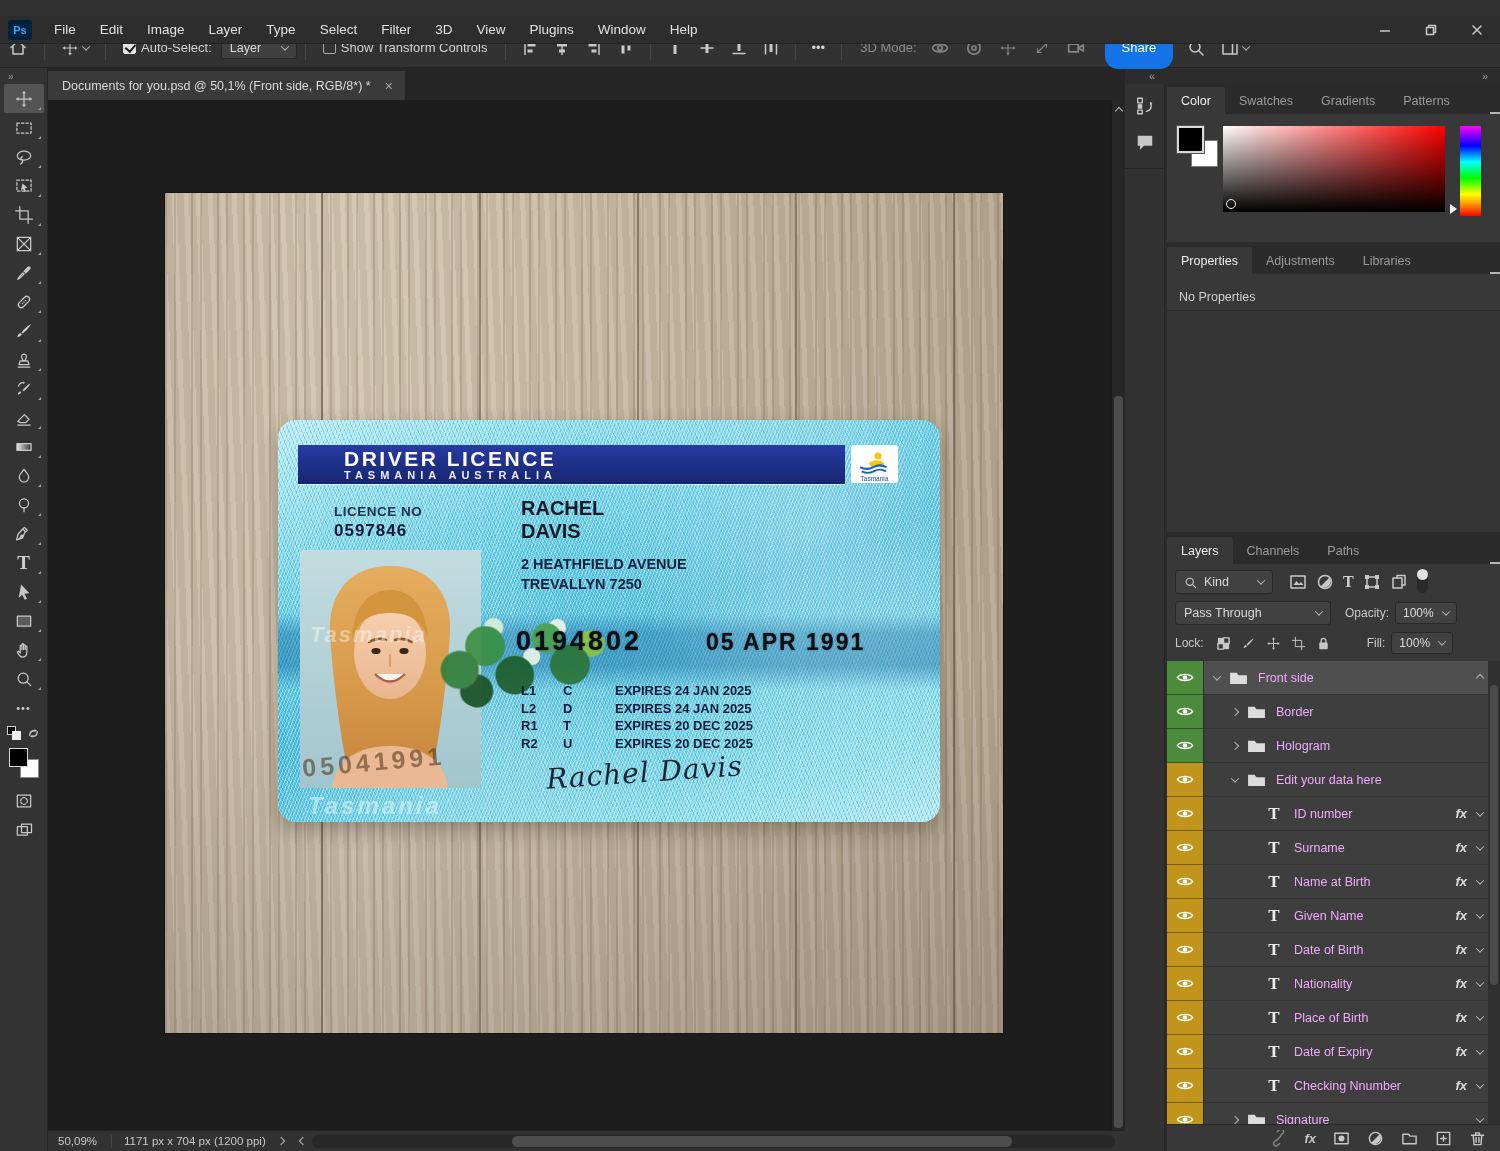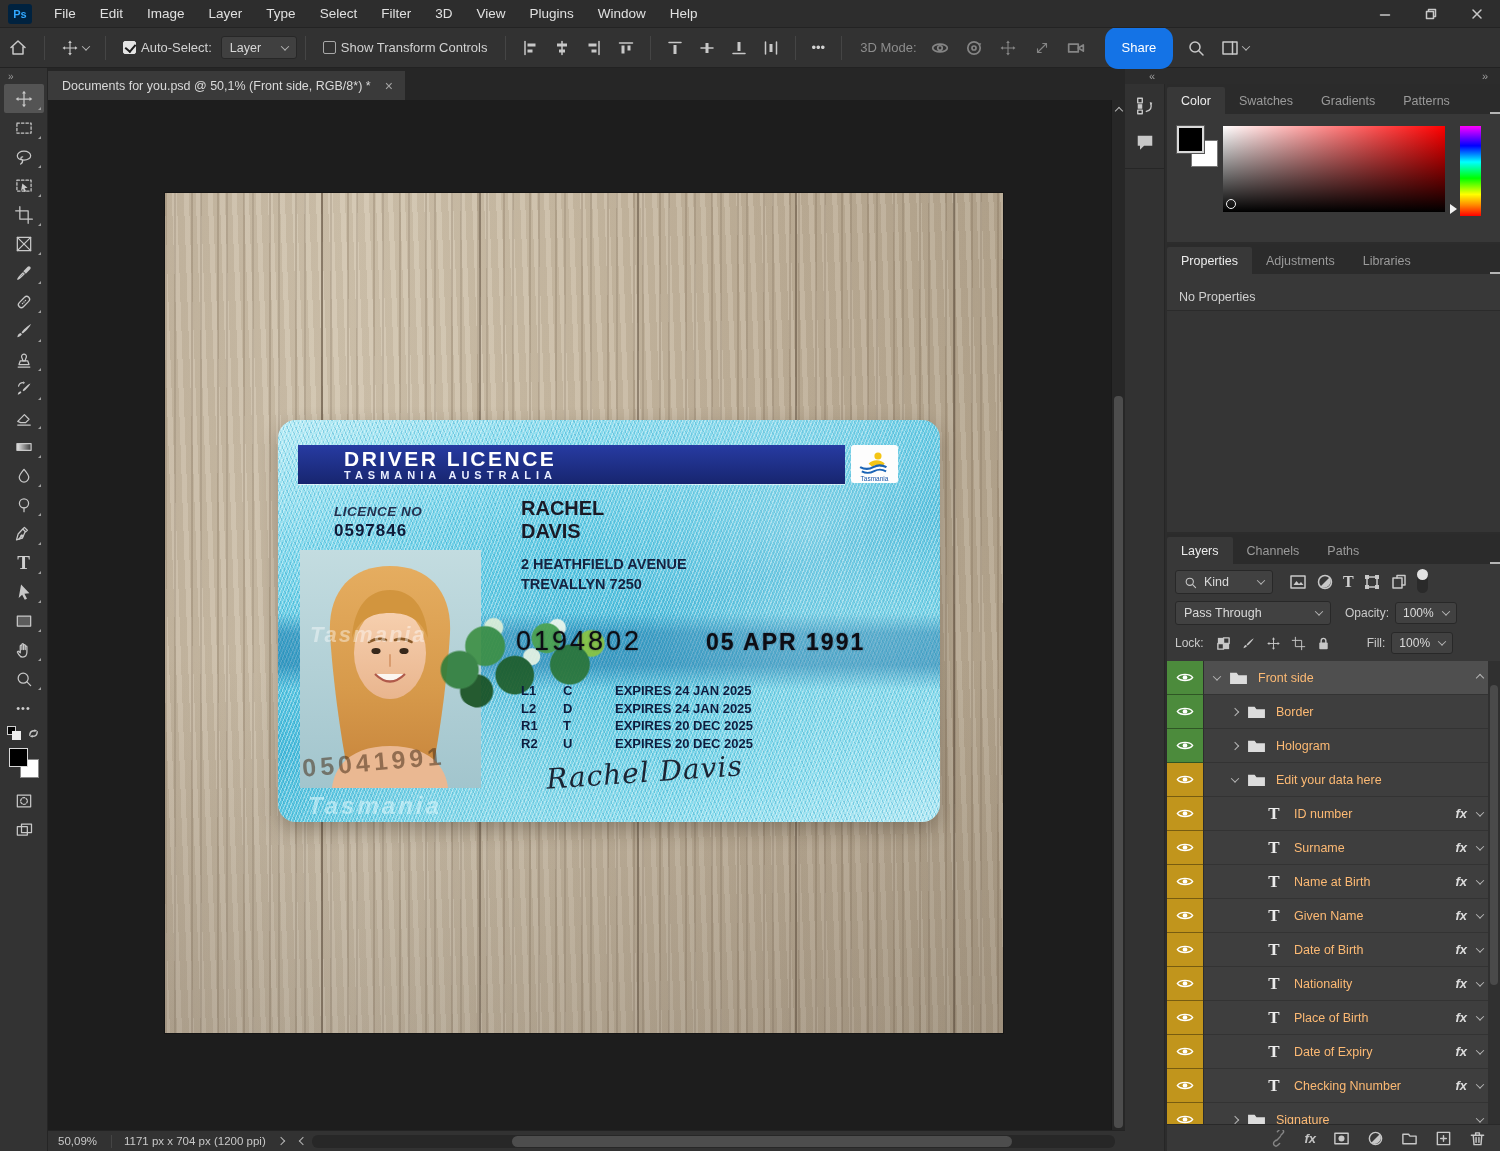--- a/index.html
+++ b/index.html
@@ -9,21 +9,21 @@
   svg.ic .f { fill:#c8c8c8; stroke:none; }
   svg.dim { stroke:#858585; }
   svg.dim .f { fill:#858585; }
   .chev { display:inline-block; width:6px; height:6px; border-right:1.6px solid #b5b5b5; border-bottom:1.6px solid #b5b5b5; }
   .chev.down { transform:rotate(45deg) translate(-1px,-1px); }
   .chev.right { transform:rotate(-45deg); }
   .chev.left { transform:rotate(135deg); }
   .chev.up { transform:rotate(-135deg); }
 
   
-  .titlebar { position:absolute; top:0; left:0; right:0; height:28px; background:#2d2d2d; display:flex; align-items:center; border-bottom:1px solid #232323; z-index:30;}
+  .titlebar { position:absolute; top:16px; left:0; right:0; height:28px; background:#2d2d2d; display:flex; align-items:center; border-bottom:1px solid #232323; z-index:30;}
   .ps-logo { width:24px; height:20px; margin:0 10px 0 8px; background:#00223f; color:#31a8ff; font-size:11px; font-weight:bold; border-radius:3px; display:flex; align-items:center; justify-content:center; }
   .menu-item { padding:0 12px; font-size:13.5px; color:#e0e0e0; height:28px; display:flex; align-items:center; cursor:default; }
   .win-controls { margin-left:auto; display:flex; }
   .win-btn { width:46px; height:27px; display:flex; align-items:center; justify-content:center; }
 
   
   .optionsbar { position:absolute; top:28px; left:0; right:0; height:40px; background:#323232; border-bottom:1px solid #222; display:flex; align-items:center; z-index:29; }
   .opt-sep { width:1px; height:24px; background:#454545; margin:0 8px; }
   .opt-btn { padding:0 9px; display:flex; align-items:center; gap:5px; }
   .checkbox { width:13px; height:13px; border:1px solid #a8a8a8; border-radius:2px; position:relative; background:transparent; }
@@ -80,40 +80,40 @@
       linear-gradient(180deg, rgba(8,96,150,0) 48%, rgba(6,98,155,.42) 53%, rgba(6,98,155,.46) 61%, rgba(8,96,150,0) 67%),
       repeating-linear-gradient(112deg, rgba(255,255,255,.40) 0 1px, rgba(255,255,255,0) 1px 3px),
       repeating-linear-gradient(68deg, rgba(18,138,184,.28) 0 1px, rgba(18,138,184,0) 1px 4px),
       linear-gradient(160deg,#b9edf6 0%,#8adcee 18%,#57c6e1 38%,#41b8d9 52%,#66cde3 68%,#8edeee 85%,#b2e9f4 100%);
     box-shadow:0 8px 20px rgba(40,30,15,.30); }
   .card-header { position:absolute; left:20px; top:25px; width:547px; height:39px; background:linear-gradient(180deg,#273ba2 0%,#17256f 100%); color:#fff; padding:3px 0 0 46px; box-shadow:0 1px 0 rgba(255,255,255,.6); }
   .card-title { font-size:21px; font-weight:bold; letter-spacing:2.5px; line-height:21px; }
   .card-subtitle { font-size:11px; font-weight:bold; letter-spacing:5px; line-height:13px; color:#e9edff; }
   .logo-box { position:absolute; left:573px; top:25px; width:47px; height:38px; background:#fdfdfd; border-radius:3px; display:flex; flex-direction:column; align-items:center; justify-content:flex-end; padding-bottom:1px; }
   .logo-caption { font-size:6.5px; color:#1a56a8; line-height:7px; }
-  .field-label { position:absolute; font-size:13.5px; font-weight:bold; color:#23304e; letter-spacing:.5px;font-style:italic; }
+  .field-label { position:absolute; font-size:13.5px; font-weight:bold; color:#23304e; letter-spacing:.5px; }
   .field-value { position:absolute; font-weight:bold; color:#101a38; }
   .photo { position:absolute; left:22px; top:130px; width:181px; height:238px; overflow:hidden; }
   .photo-ghost-num { position:absolute; left:2px; top:196px; width:100%; font-size:25px; font-weight:bold; letter-spacing:4px; color:rgba(72,48,26,.55); transform:rotate(-5deg); }
   .photo-ghost-tas1 { position:absolute; left:10px; top:72px; font-size:22px; font-weight:bold; font-style:italic; color:rgba(255,255,255,.42); letter-spacing:2px; }
   .photo-ghost-tas2 { position:absolute; left:30px; top:372px; font-size:24px; font-weight:bold; font-style:italic; color:rgba(225,248,252,.55); letter-spacing:3px; filter:blur(.6px); }
   .flowers { position:absolute; left:152px; top:168px; width:212px; height:132px; filter:blur(.6px); opacity:.9;
     background:
       radial-gradient(circle at 14% 62%, #2f7d3a 0 9%, transparent 10%),
       radial-gradient(circle at 26% 44%, #3c8f43 0 11%, transparent 12%),
       radial-gradient(circle at 40% 66%, #1d5c28 0 12%, transparent 13%),
       radial-gradient(circle at 55% 38%, #4da24c 0 10%, transparent 11%),
       radial-gradient(circle at 66% 58%, #2a7436 0 12%, transparent 13%),
       radial-gradient(circle at 48% 52%, #e9f5e4 0 6%, transparent 7%),
       radial-gradient(circle at 60% 30%, #f2f8ec 0 5%, transparent 6%),
       radial-gradient(circle at 30% 30%, #dff0d8 0 5%, transparent 6%),
       radial-gradient(circle at 76% 42%, #8cc63f 0 7%, transparent 8%),
       radial-gradient(circle at 22% 78%, #174f1f 0 8%, transparent 9%);
     border-radius:50%; }
-  .idnum { position:absolute; left:238px; top:206px; font-size:27px; font-weight:normal; letter-spacing:3px; color:#0d0d14; text-shadow:0 0 2px rgba(10,10,20,.55); }
+  .idnum { position:absolute; left:238px; top:206px; font-size:27px; font-weight:bold; letter-spacing:3px; color:#0d0d14; text-shadow:0 0 2px rgba(10,10,20,.55); }
   .dobnum { position:absolute; left:428px; top:209px; font-size:23px; font-weight:bold; letter-spacing:2px; color:#0d0d14; text-shadow:0 0 2px rgba(10,10,20,.5); }
   .endorse { position:absolute; left:243px; top:262px; font-size:13px; font-weight:bold; color:#0e1c3e; }
   .endorse .eline { display:flex; line-height:17.5px; }
   .endorse .c1 { width:42px; } .endorse .c2 { width:52px; }
   .signature { position:absolute; left:268px; top:336px; font-family:"DejaVu Serif", serif; font-style:italic; font-size:28px; color:#1b2433; transform:rotate(-4deg); letter-spacing:1px; }
 
   
   .dock { position:absolute; top:68px; right:0; width:375px; bottom:0; background:#2c2c2c; z-index:25; }
   .dock-header { height:16px; display:flex; align-items:center; justify-content:space-between; padding:0 12px 0 24px; color:#9f9f9f; font-size:11px; }
   .dockstrip { position:absolute; top:16px; left:0; width:40px; bottom:0; background:#323232; border-right:1px solid #262626; }
@@ -163,21 +163,21 @@
   .eye-cell.green { background:#4c8b3c; }
   .eye-cell.yellow { background:#c1951c; }
   .lbody { flex:1; display:flex; align-items:center; background:#3e3e3e; border-bottom:1px solid #333; border-left:1px solid #2d2d2d; padding-right:8px; }
   .lrow.selected .lbody { background:#4f4f4f; }
   .lbody .chev { margin-right:9px; }
   .lvl0 .lbody { padding-left:10px; }
   .lvl1 .lbody { padding-left:28px; }
   .tlayer .lbody { padding-left:60px; }
   .ticon { width:20px; font-family:"Liberation Serif", serif; font-size:17px; font-weight:bold; color:#ececec; text-align:center; margin-right:10px; }
   .ticon:before { content:"T"; }
-  .lname { font-size:12.5px; color:#fdba74; }
+  .lname { font-size:12.5px; color:#f0abfc; }
   .fx-wrap { margin-left:auto; display:flex; align-items:center; gap:10px; }
   .fx-label { font-size:13px; font-style:italic; font-weight:bold; color:#dcdcdc; }
   .folder { margin-right:10px; }
   .list-scroll { position:absolute; right:0; top:127px; width:12px; bottom:27px; background:#303030; }
   .list-scroll .thumb { position:absolute; left:2px; right:2px; top:24px; height:300px; background:#4a4a4a; border-radius:4px; }
   .lbottom { position:absolute; left:0; right:0; bottom:0; height:27px; background:#383838; border-top:1px solid #292929; display:flex; align-items:center; justify-content:flex-end; gap:17px; padding-right:14px; }
   .lbottom .fx-label { color:#c4c4c4; }
 </style>
 </head>
 <body>

